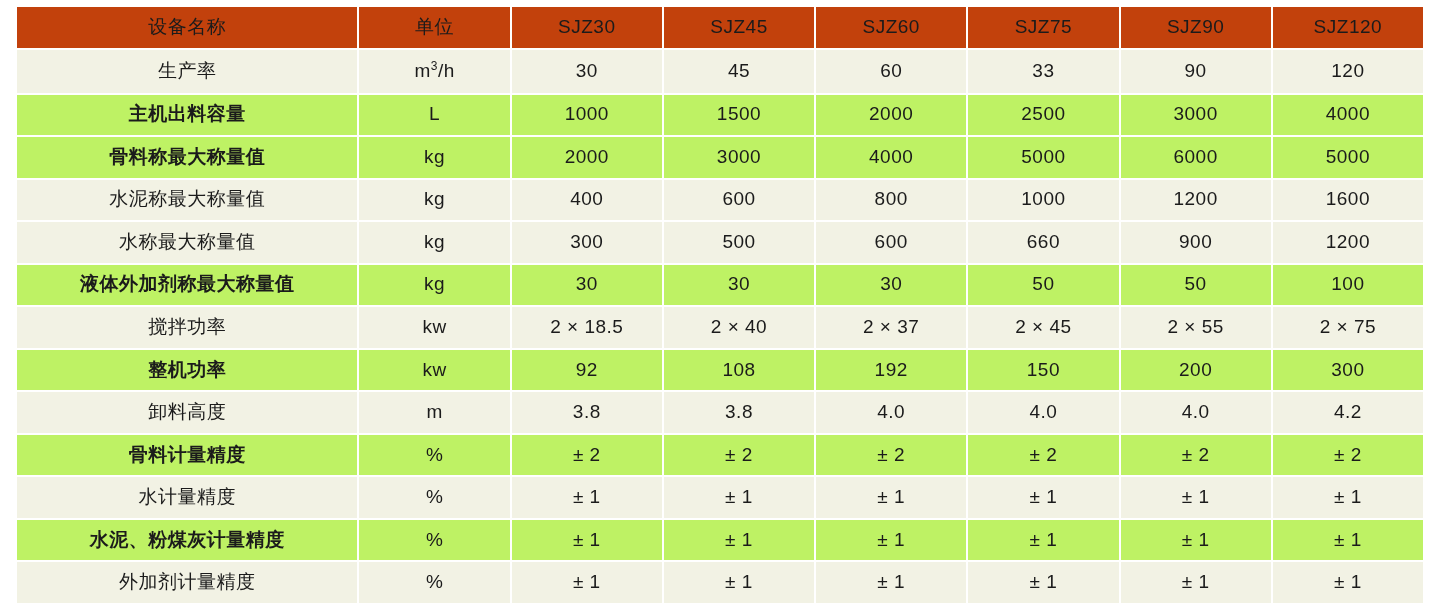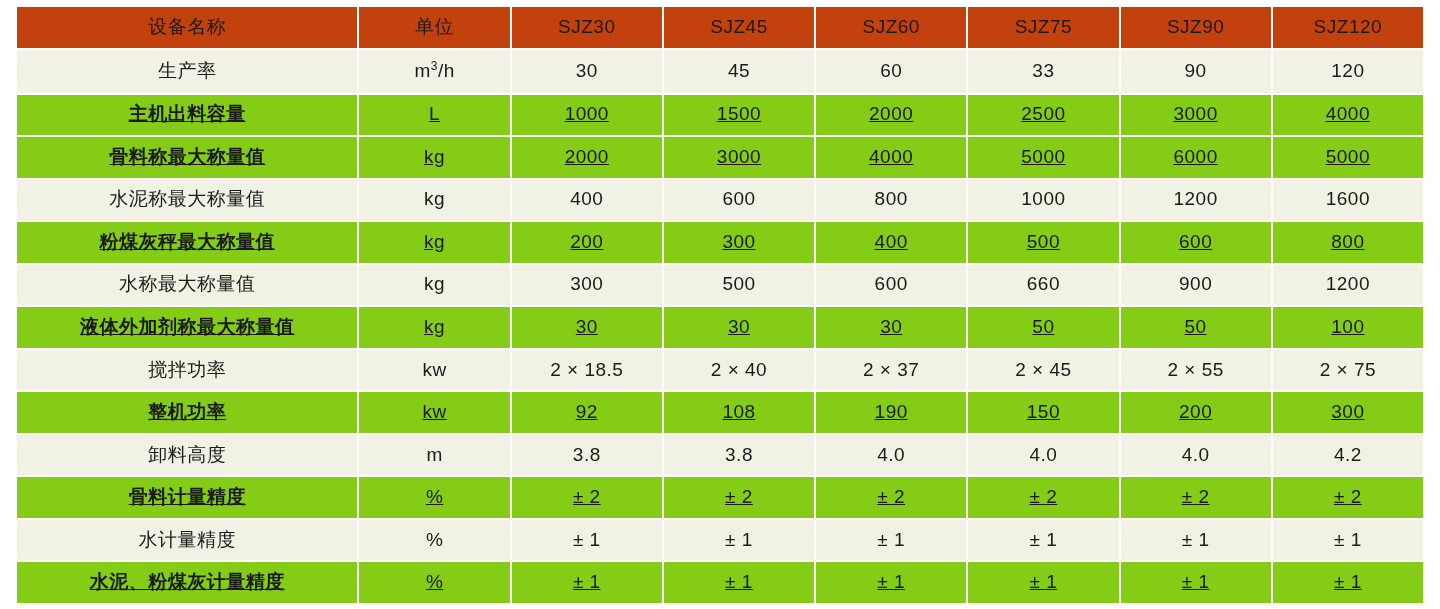--- a/index.html
+++ b/index.html
@@ -25,22 +25,21 @@
     text-align: center;
     vertical-align: middle;
     font-size: 19px;
     color: #1b1b1b;
     padding: 0;
     line-height: 1.1;
     letter-spacing: 0.5px;
   }
   
   tr.band-dark td {
-    background: #84cc16;
-    text-decoration: underline;
+    background: #bef264;
   }
   tr.band-light td {
     background: #f2f2e4;
   }
   
   tr.header-row td {
     background: #c2410c;
     font-size: 20px;
   }
   td.col-name {
@@ -119,30 +118,20 @@
       <td class="col-name">水泥称最大称量值</td>
       <td class="col-unit">kg</td>
       <td class="col-val">400</td>
       <td class="col-val">600</td>
       <td class="col-val">800</td>
       <td class="col-val">1000</td>
       <td class="col-val">1200</td>
       <td class="col-val">1600</td>
     </tr>
 
-    <tr class="band-dark">
-      <td class="col-name">粉煤灰秤最大称量值</td>
-      <td class="col-unit">kg</td>
-      <td class="col-val">200</td>
-      <td class="col-val">300</td>
-      <td class="col-val">400</td>
-      <td class="col-val">500</td>
-      <td class="col-val">600</td>
-      <td class="col-val">800</td>
-    </tr>
 
     <tr class="band-light">
       <td class="col-name">水称最大称量值</td>
       <td class="col-unit">kg</td>
       <td class="col-val">300</td>
       <td class="col-val">500</td>
       <td class="col-val">600</td>
       <td class="col-val">660</td>
       <td class="col-val">900</td>
       <td class="col-val">1200</td>
@@ -168,21 +157,21 @@
       <td class="col-val">2 × 45</td>
       <td class="col-val">2 × 55</td>
       <td class="col-val">2 × 75</td>
     </tr>
 
     <tr class="band-dark">
       <td class="col-name">整机功率</td>
       <td class="col-unit">kw</td>
       <td class="col-val">92</td>
       <td class="col-val">108</td>
-      <td class="col-val">190</td>
+      <td class="col-val">192</td>
       <td class="col-val">150</td>
       <td class="col-val">200</td>
       <td class="col-val">300</td>
     </tr>
 
     <tr class="band-light">
       <td class="col-name">卸料高度</td>
       <td class="col-unit">m</td>
       <td class="col-val">3.8</td>
       <td class="col-val">3.8</td>
@@ -218,14 +207,24 @@
       <td class="col-name">水泥、粉煤灰计量精度</td>
       <td class="col-unit">%</td>
       <td class="col-val">± 1</td>
       <td class="col-val">± 1</td>
       <td class="col-val">± 1</td>
       <td class="col-val">± 1</td>
       <td class="col-val">± 1</td>
       <td class="col-val">± 1</td>
     </tr>
 
+    <tr class="band-light">
+      <td class="col-name">外加剂计量精度</td>
+      <td class="col-unit">%</td>
+      <td class="col-val">± 1</td>
+      <td class="col-val">± 1</td>
+      <td class="col-val">± 1</td>
+      <td class="col-val">± 1</td>
+      <td class="col-val">± 1</td>
+      <td class="col-val">± 1</td>
+    </tr>
   </tbody>
 </table>
 
 </body></html>

